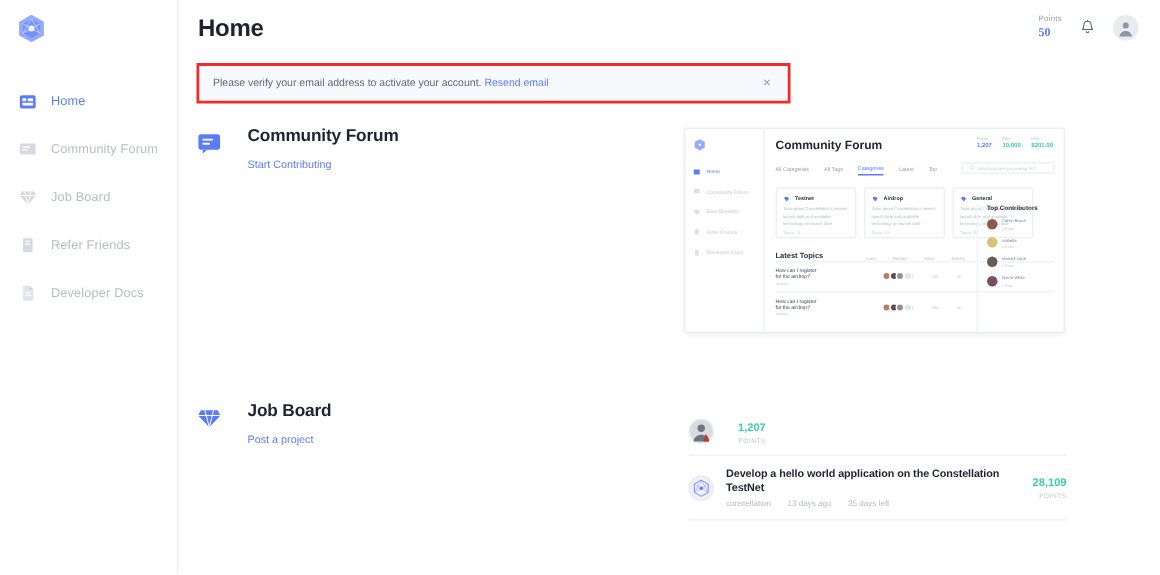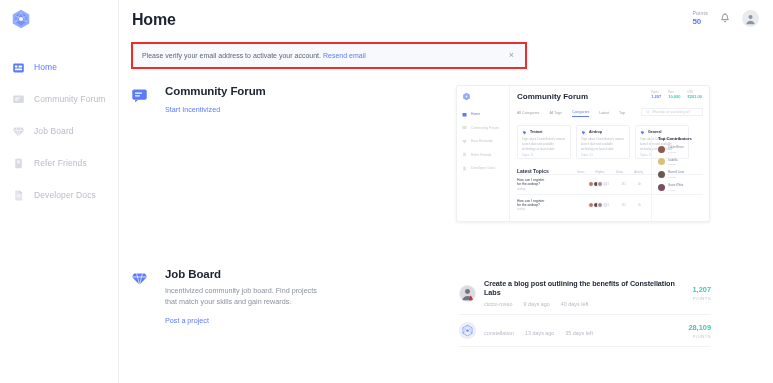--- a/index.html
+++ b/index.html
@@ -34,21 +34,21 @@
 
   
   .main { flex: 1 1 auto; position: relative; background: #fff; height: 383px; }
 
   .topbar {
     position: absolute; top: 10px; right: 14px;
     display: flex; align-items: center; gap: 11px;
   }
   .points-block { text-align: left; line-height: 1.05; }
   .points-label { font-size: 5.2px; color: #9aa0ad; letter-spacing: .2px; }
-  .points-value { font-size: 8px; color: #5b7cfa; font-weight: 600; margin-top: 1px; }
+  .points-value { font-size: 8px; color: #5b7cfa; font-weight: 600; margin-top: 1px; font-family: Liberation Serif, serif; }
   .bell { width: 12px; height: 13px; display:block; }
   .avatar {
     width: 17px; height: 17px; border-radius: 50%;
     background: #e9ebef; display: flex; align-items: center; justify-content: center;
     overflow: hidden;
   }
   .avatar svg { width: 13px; height: 13px; display:block; }
 
   .page-title {
     position: absolute; top: 11px; left: 13px;
@@ -275,21 +275,21 @@
       <div class="sec-icon">
         <svg viewBox="0 0 20 20">
           <rect x="1.5" y="3" width="17" height="12" rx="2" fill="#5b7cfa"></rect>
           <rect x="4.6" y="6.4" width="8.4" height="1.5" rx=".7" fill="#ffffff"></rect>
           <rect x="4.6" y="9.6" width="6" height="1.5" rx=".7" fill="#ffffff"></rect>
           <path d="M5 15l-.2 3.2L8.4 15z" fill="#5b7cfa"></path>
         </svg>
       </div>
       <div class="sec-copy">
         <div class="sec-title">Community Forum</div>
-        <a class="sec-link" href="#">Start Incentivized</a>
+        <a class="sec-link" href="#">Start Contributing</a>
       </div>
     </div>
 
     <div class="preview">
       <div class="pv-side">
         <svg class="pv-logo" viewBox="0 0 24 24">
           <polygon points="12,2 21,7 21,17 12,22 3,17 3,7" fill="#7f9cfb" opacity=".85"></polygon>
           <circle cx="12" cy="12" r="2.4" fill="#ffffff" opacity=".9"></circle>
         </svg>
         <div class="pv-nav-item act">
@@ -473,59 +473,51 @@
     <div class="section sec-jobs">
       <div class="sec-icon">
         <svg viewBox="0 0 20 20">
           <path d="M3.4 4.2h13.2l2.2 4L10 17.4 1.2 8.2z" fill="#5b7cfa"></path>
           <path d="M1.2 8.2h17.6" stroke="#ffffff" stroke-width=".9" fill="none"></path>
           <path d="M6.6 4.2L10 17.4 13.4 4.2" stroke="#ffffff" stroke-width=".8" fill="none"></path>
         </svg>
       </div>
       <div class="sec-copy">
         <div class="sec-title">Job Board</div>
-        <div class="sec-desc">Incentivized community job board. Find projects that match your skills and gain rewards.</div>
         <a class="sec-link" href="#">Post a project</a>
       </div>
     </div>
 
     <div class="joblist">
       <div class="jobrow">
         <div class="job-av">
           <svg viewBox="0 0 20 20">
             <circle cx="10" cy="10" r="10" fill="#d9dbe1"></circle>
             <circle cx="10" cy="7.4" r="3.3" fill="#6f7382"></circle>
             <path d="M3 19c.8-3.7 3.5-5.8 7-5.8s6.2 2.1 7 5.8z" fill="#6f7382"></path>
             <path d="M13.6 12.6c2 .9 3.2 3.2 3.4 6.4h-5z" fill="#c0392b"></path>
           </svg>
         </div>
-        <div class="job-main">
-          <div class="job-title">Create a blog post outlining the benefits of Constellation Labs</div>
-          <div class="job-meta">
-            <span>ciccio-rosso</span>
-            <span>9 days ago</span>
-            <span>40 days left</span>
-          </div>
-        </div>
         <div class="job-pts">
           <div class="job-pts-v">1,207</div>
           <div class="job-pts-l">POINTS</div>
         </div>
       </div>
 
       <div class="jobrow">
         <div class="job-av">
           <svg viewBox="0 0 24 24">
             <circle cx="12" cy="12" r="12" fill="#eef1fb"></circle>
             <polygon points="12,3.4 19.4,7.6 19.4,16.4 12,20.6 4.6,16.4 4.6,7.6" fill="none" stroke="#5b7cfa" stroke-width=".9"></polygon>
             <circle cx="12" cy="12" r="1.8" fill="#5b7cfa"></circle>
             <path d="M12 3.4L19.4 16.4 M12 3.4L4.6 16.4 M4.6 7.6L19.4 16.4 M19.4 7.6L4.6 16.4" stroke="#5b7cfa" stroke-width=".55" fill="none" opacity=".75"></path>
           </svg>
         </div>
         <div class="job-main">
+          <div class="job-title">Develop a hello world application on the Constellation TestNet</div>
           <div class="job-meta">
             <span>constellation</span>
             <span>13 days ago</span>
             <span>35 days left</span>
           </div>
         </div>
         <div class="job-pts">
           <div class="job-pts-v">28,109</div>
           <div class="job-pts-l">POINTS</div>
         </div>

